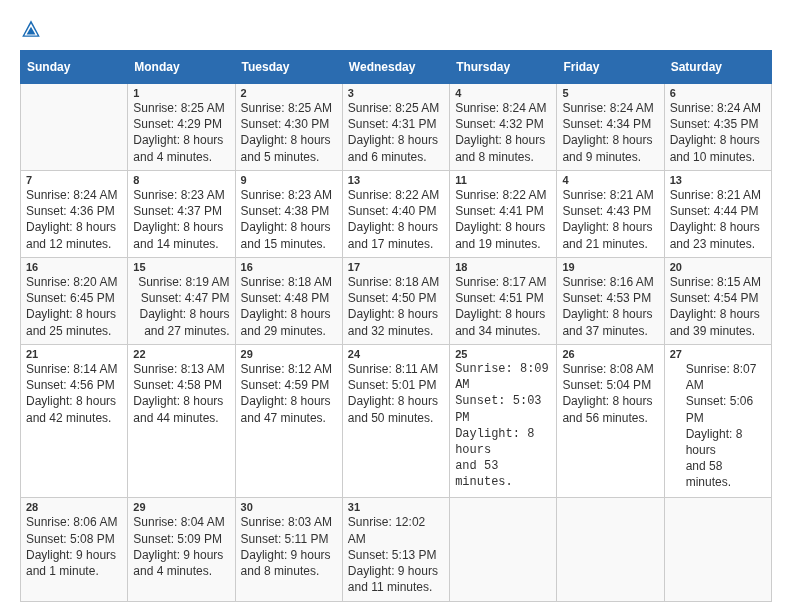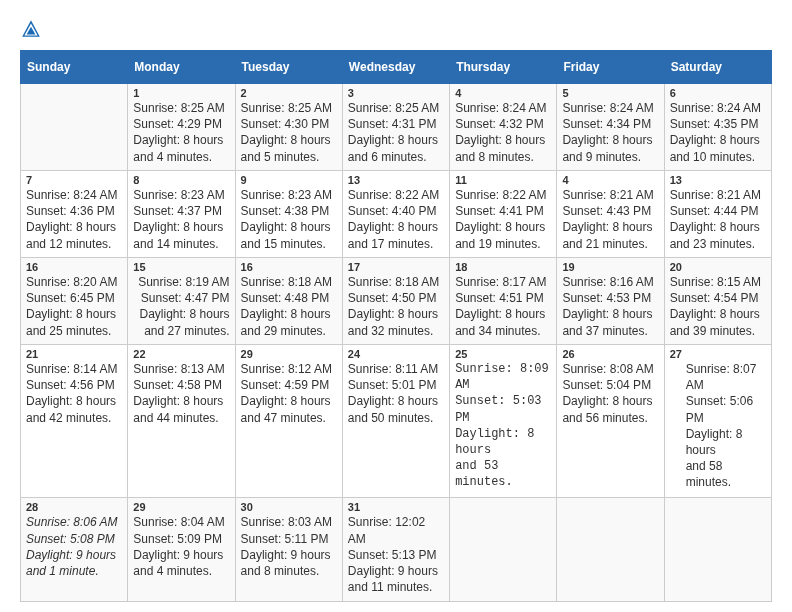--- a/index.html
+++ b/index.html
@@ -327,21 +327,21 @@
             <span class="day-num">27</span>
             <div class="day-info" style="white-space: pre-line; margin-left: 16px;">Sunrise: 8:07 AM
 Sunset: 5:06 PM
 Daylight: 8 hours
 and 58 minutes.</div>
           </td>
         </tr>
         <tr>
           <td>
             <span class="day-num">28</span>
-            <div class="day-info" style="white-space: pre-line; font-style: italic;">Sunrise: 8:06 AM
+            <div class="day-info" style="white-space: pre-line;">Sunrise: 8:06 AM
 Sunset: 5:08 PM
 Daylight: 9 hours
 and 1 minute.</div>
           </td>
           <td>
             <span class="day-num">29</span>
             <div class="day-info" style="white-space: pre-line;">Sunrise: 8:04 AM
 Sunset: 5:09 PM
 Daylight: 9 hours
 and 4 minutes.</div>

